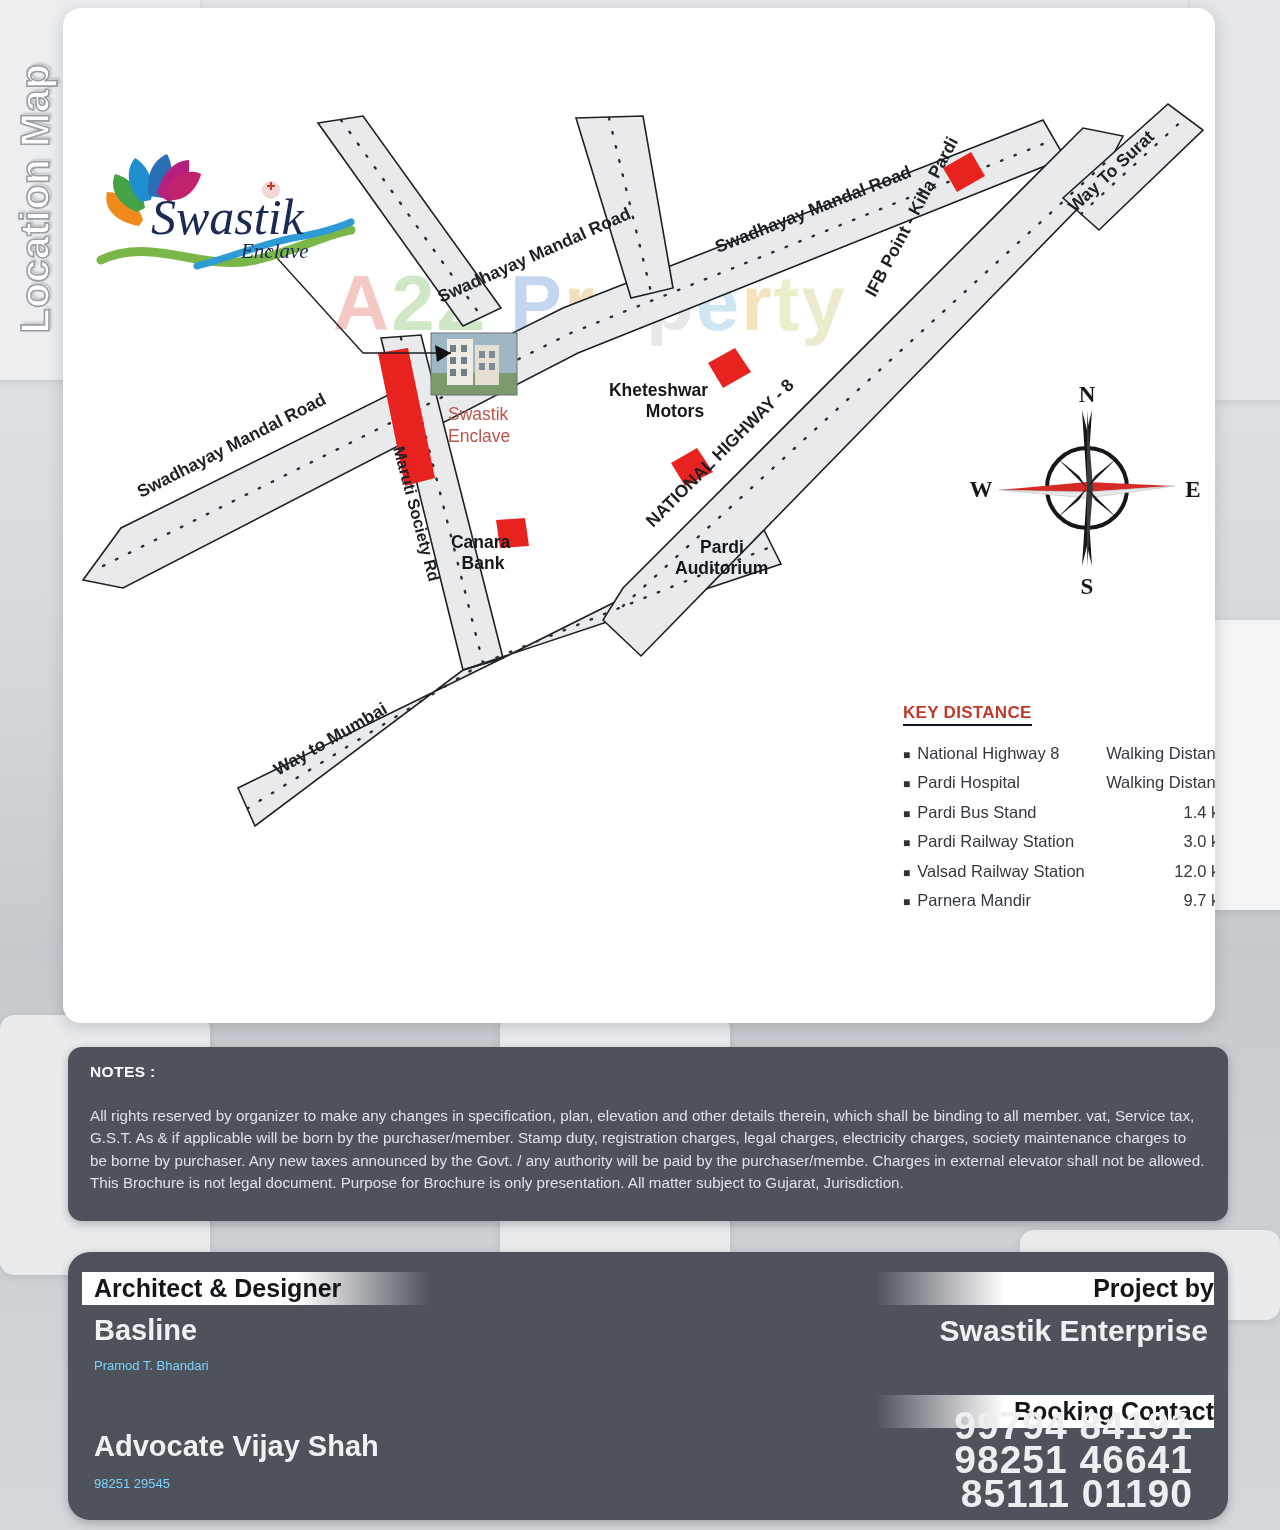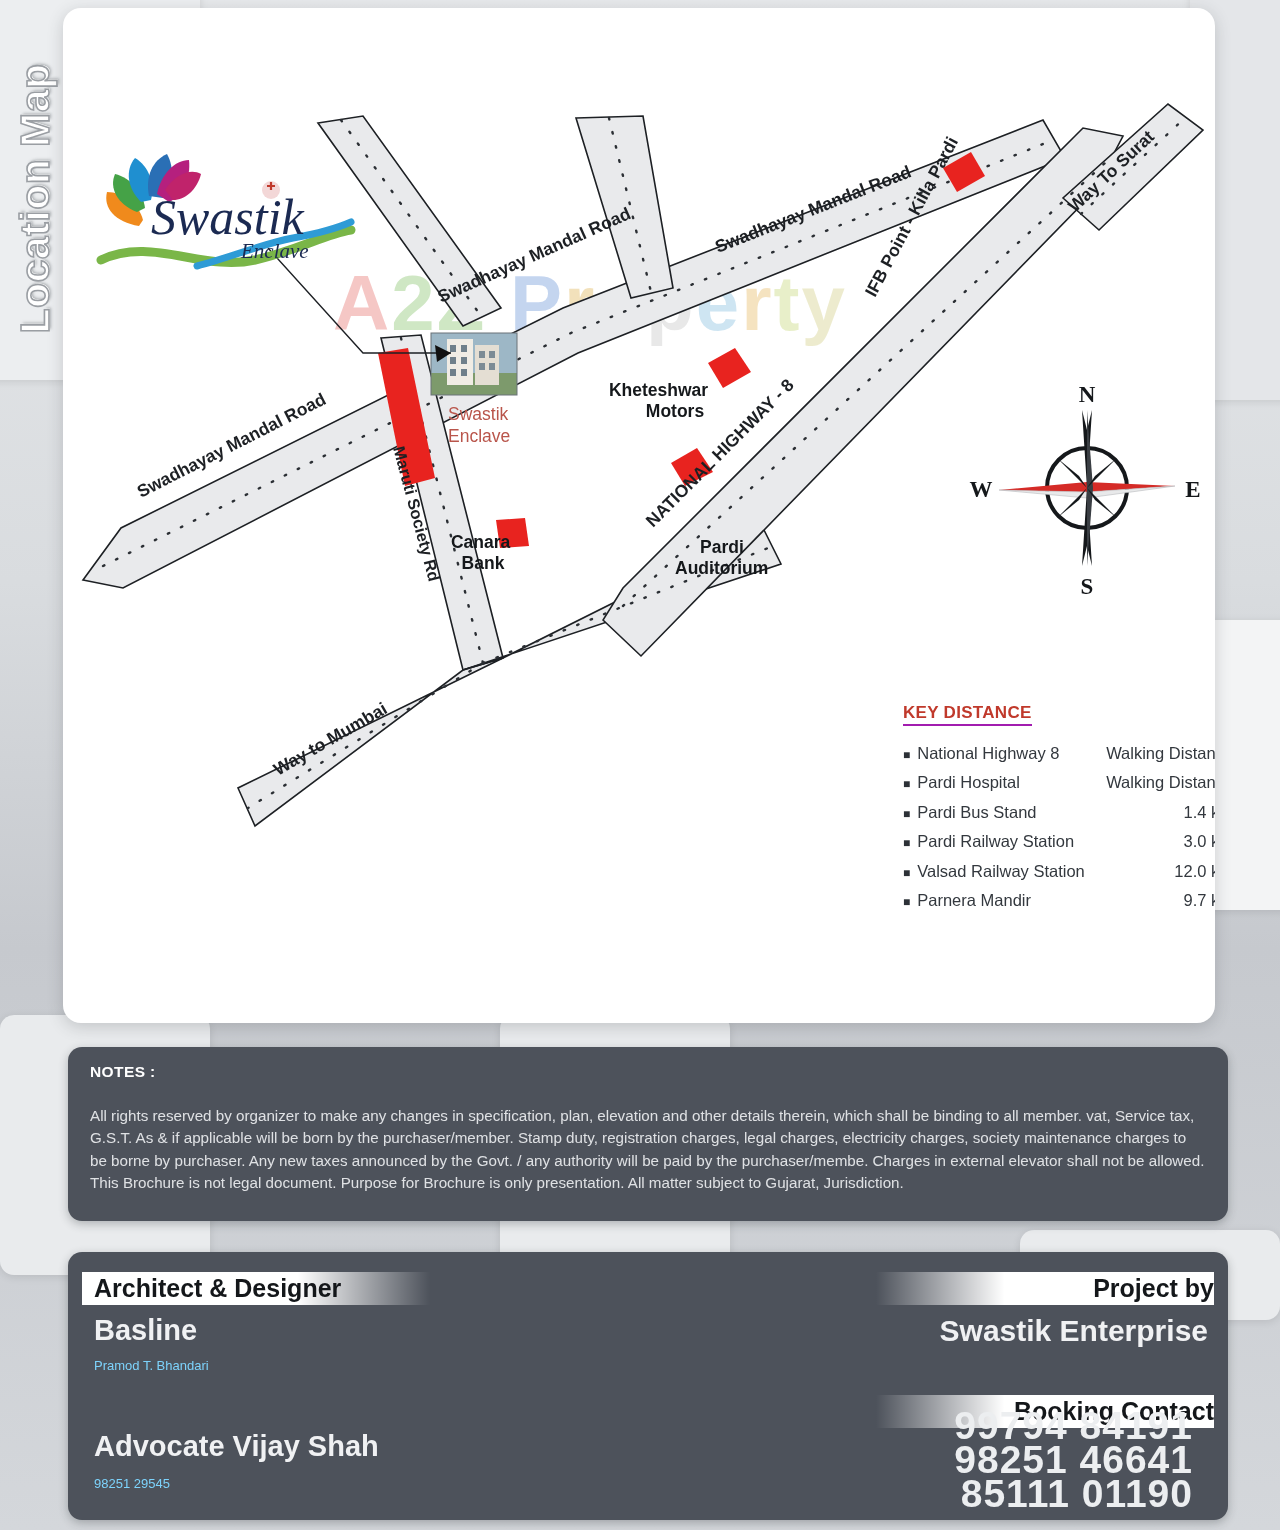--- a/index.html
+++ b/index.html
@@ -58,21 +58,21 @@
   #wm-a2z span { opacity:.32; }
   .wA{color:#e2534f;} .wnum{color:#6db54a;} .wZ{color:#6db54a;}
   .wP{color:#4b7fd0;} .wr{color:#d8a32f;} .wo{color:#8bbf48;}
   .wp2{color:#b9b9b9;} .we{color:#6ab0d8;} .wr2{color:#e2a93f;}
   .wt{color:#b9cf5b;} .wy{color:#c8c36a;}
 
   
   #key-distance { position:absolute; left:840px; top:695px; width:330px; }
   #kd-title {
     font-size:17px; font-weight:bold; color:#c0392b;
-    border-bottom:2px solid #a21caf; display:inline-block;
+    border-bottom:2px solid #0f172a; display:inline-block;
     padding-bottom:1px; margin-bottom:7px; letter-spacing:.3px;
   }
   .kd-row { display:flex; align-items:baseline; font-size:16.5px;
             color:#33383e; margin-top:10.5px; }
   .kd-bullet { color:#2c3137; font-size:12px; margin-right:7px; line-height:1;}
   .kd-name { flex:0 0 auto; }
   .kd-val  { margin-left:auto; text-align:right; }
 
   
   #address {
@@ -88,21 +88,21 @@
     padding:16px 22px 12px 22px;
     box-shadow:0 3px 10px rgba(40,45,50,.30);
   }
   #notes-title { font-size:15.5px; font-weight:bold; color:#fff;
                  letter-spacing:.4px; margin-bottom:24px; }
   #notes-body { font-size:15.2px; line-height:1.47; color:#dfe1e4; }
 
   
   #footer-card {
     position:absolute; left:68px; top:1252px; width:1160px; height:268px;
-    background:#4d525b; border-radius:14px;
+    background:#4d525b; border-radius:22px;
     box-shadow:0 3px 10px rgba(40,45,50,.30);
     overflow:hidden;
   }
   .bar {
     position:absolute; height:33px; display:flex; align-items:center;
     font-size:25px; font-weight:bold; color:#14171a;
   }
   .bar.left  { background:linear-gradient(90deg,#ffffff 0%,#ffffff 62%,rgba(255,255,255,0) 100%);
                justify-content:flex-start; padding-left:12px; }
   .bar.right { background:linear-gradient(270deg,#ffffff 0%,#ffffff 62%,rgba(255,255,255,0) 100%);

